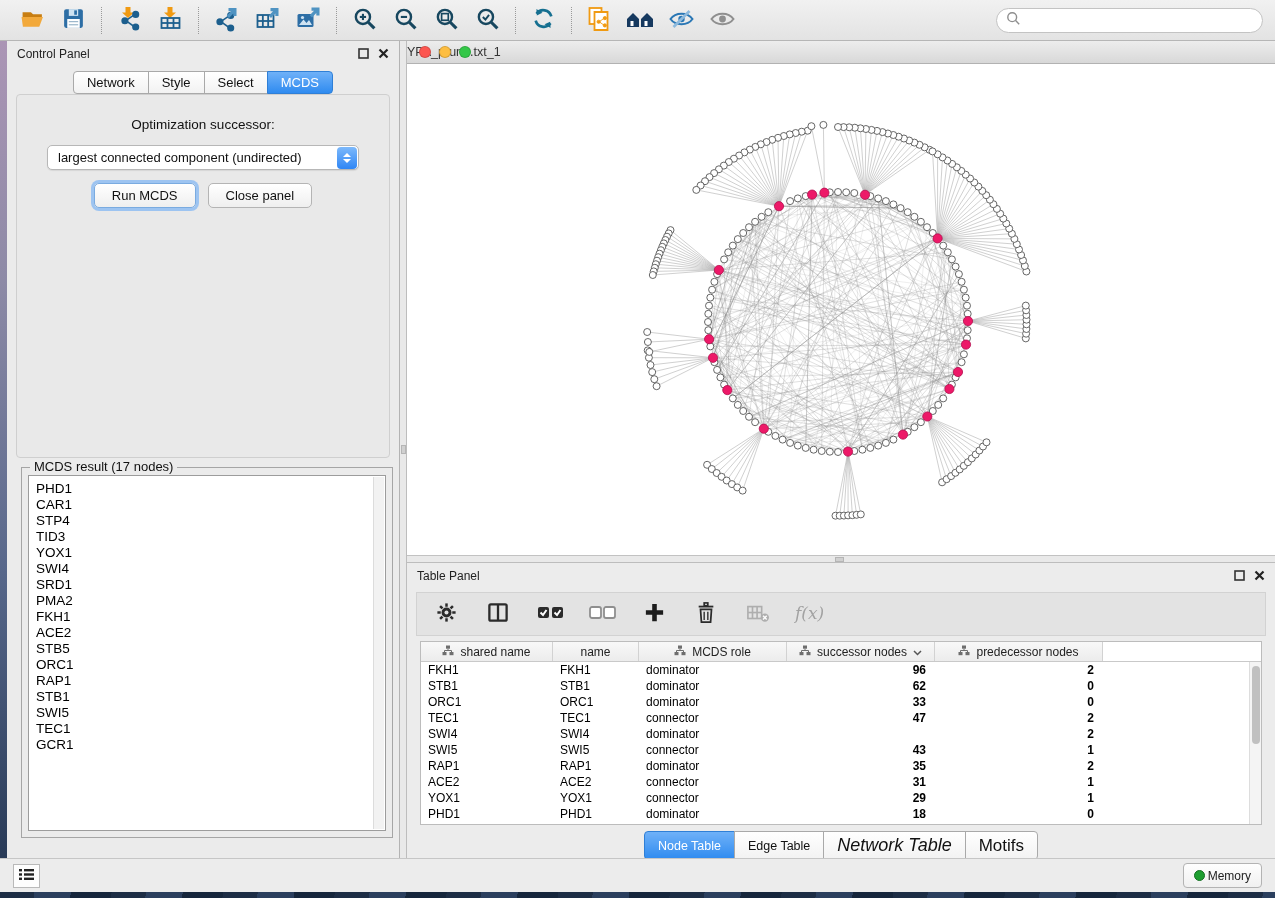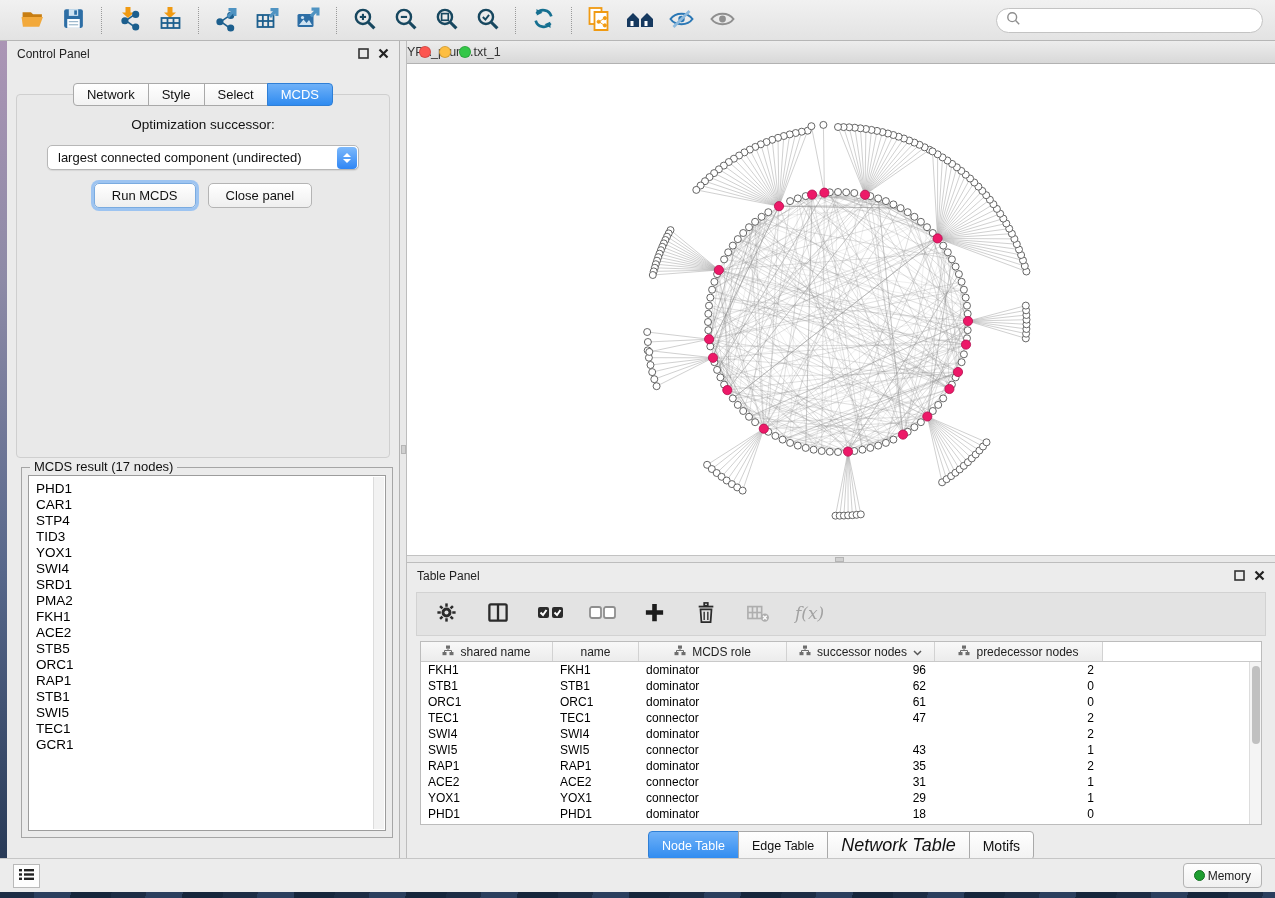--- a/index.html
+++ b/index.html
@@ -26,21 +26,21 @@
                background:linear-gradient(#ab95b5 0%, #8d8aa6 28%, #57678a 62%, #223450 100%); }
   .wall-bottom { position:absolute; left:0; bottom:0; width:1275px; height:6px;
                  background:repeating-linear-gradient(100deg,#1d2d45 0 34px,#2b3f5e 34px 70px,#16263c 70px 110px); }
 
   
   .control-panel { position:absolute; left:7px; top:41px; width:393px; height:817px;
                    background:#ebebeb; border-right:1px solid #b3b3b3; }
   .panel-header { height:26px; display:flex; align-items:center; padding:0 10px 0 10px; }
   .panel-title { font-size:12px; color:#222; }
   .panel-header .win-ctrls { margin-left:auto; display:flex; gap:9px; align-items:center; }
-  .cp-tabs { display:flex; justify-content:center; margin-top:16px; position:relative; z-index:2; }
+  .cp-tabs { display:flex; justify-content:center; margin-top:4px; position:relative; z-index:2; }
   .tab-btn { border:1px solid #a9a9a9; background:linear-gradient(#ffffff,#f2f2f2);
              padding:3px 13px; font-size:13px; margin-left:-1px; color:#111; }
   .tab-btn:first-child { border-radius:4px 0 0 4px; margin-left:0; }
   .tab-btn:last-child { border-radius:0 4px 4px 0; }
   .tab-btn.active { background:linear-gradient(#6fb1f8,#2f8bf0); color:#fff; border-color:#2f7fd6; }
   .cp-inner { position:absolute; left:9px; right:9px; top:53px; height:364px;
               background:#e9e9e9; border:1px solid #cfcfcf; border-radius:4px; padding-top:22px;
               text-align:center; }
   .opt-label { font-size:13.5px; color:#111; }
   .mac-select { margin:13px auto 0; width:312px; height:25px; background:#fff;
@@ -96,21 +96,21 @@
   .tbl { position:absolute; left:13px; top:78px; width:842px; height:184px; background:#fff;
          border:1px solid #bcbcbc; }
   .tbl-header { display:flex; height:20px; background:linear-gradient(#f8f8f8,#ececec);
                 border-bottom:1px solid #c9c9c9; }
   .tbl-header .hcell { display:flex; align-items:center; justify-content:center; gap:6px;
                 border-right:1px solid #d2d2d2; font-size:12px; color:#222; overflow:hidden; }
   .tbl-header .hfill { flex:1; background:#fff; border-right:none; }
   .tbl-row { display:flex; height:16px; }
   .tbl-row .cell { font-size:12px; color:#000; line-height:16px; white-space:nowrap; overflow:hidden; }
   .cell.txt { padding-left:7px; }
-  .cell.num { text-align:right; padding-right:9px; }
+  .cell.num { text-align:right; padding-right:9px;font-weight:bold; }
   .tbl-scroll { position:absolute; right:0; top:20px; bottom:0; width:12px; background:#f4f4f4;
                 border-left:1px solid #ddd; }
   .tbl-scroll .thumb { position:absolute; left:2px; top:4px; width:8px; height:78px; border-radius:4px;
                 background:#c0c0c0; }
   .tp-tabs { position:absolute; left:0; right:0; top:268px; display:flex; justify-content:center; }
 
   
   .status-bar { position:absolute; left:0; right:0; top:858px; height:34px; background:#ececec;
                 border-top:1px solid #c6c6c6; }
   .list-btn { position:absolute; left:13px; top:5px; width:27px; height:24px; background:#fdfdfd;
@@ -1219,21 +1219,21 @@
             <div class="cell txt" style="width: 132px;">STB1</div>
             <div class="cell txt" style="width: 86px;">STB1</div>
             <div class="cell txt" style="width: 148px;">dominator</div>
             <div class="cell num" style="width: 148px;">62</div>
             <div class="cell num" style="width: 168px;">0</div>
           </div>
           <div class="tbl-row">
             <div class="cell txt" style="width: 132px;">ORC1</div>
             <div class="cell txt" style="width: 86px;">ORC1</div>
             <div class="cell txt" style="width: 148px;">dominator</div>
-            <div class="cell num" style="width: 148px;">61</div>
+            <div class="cell num" style="width: 148px;">33</div>
             <div class="cell num" style="width: 168px;">0</div>
           </div>
           <div class="tbl-row">
             <div class="cell txt" style="width: 132px;">TEC1</div>
             <div class="cell txt" style="width: 86px;">TEC1</div>
             <div class="cell txt" style="width: 148px;">connector</div>
             <div class="cell num" style="width: 148px;">47</div>
             <div class="cell num" style="width: 168px;">2</div>
           </div>
           <div class="tbl-row">
@@ -1280,21 +1280,21 @@
           </div>
         </div>
       <div class="tbl-scroll">
           <span class="thumb"></span>
         </div>
     </div>
     <div class="tp-tabs" id="tp-tabs">
         <button class="tab-btn active" style="font-size: 12.5px;">Node Table</button>
         <button class="tab-btn" style="font-size: 12.5px;">Edge Table</button>
         <button class="tab-btn" style="font-size: 18px; font-style: italic;">Network Table</button>
-        <button class="tab-btn" style="font-size: 14px;">Motifs</button>
+        <button class="tab-btn" style="font-size: 17px;">Motifs</button>
       </div>
   </div>
 
   <div class="status-bar">
     <span class="list-btn">
       <span>
         <svg width="15" height="13" viewBox="0 0 15 13">
             <g fill="#222">
               <rect x="0" y="1" width="3" height="2.4"></rect>
               <rect x="5" y="1" width="10" height="2.4"></rect>

